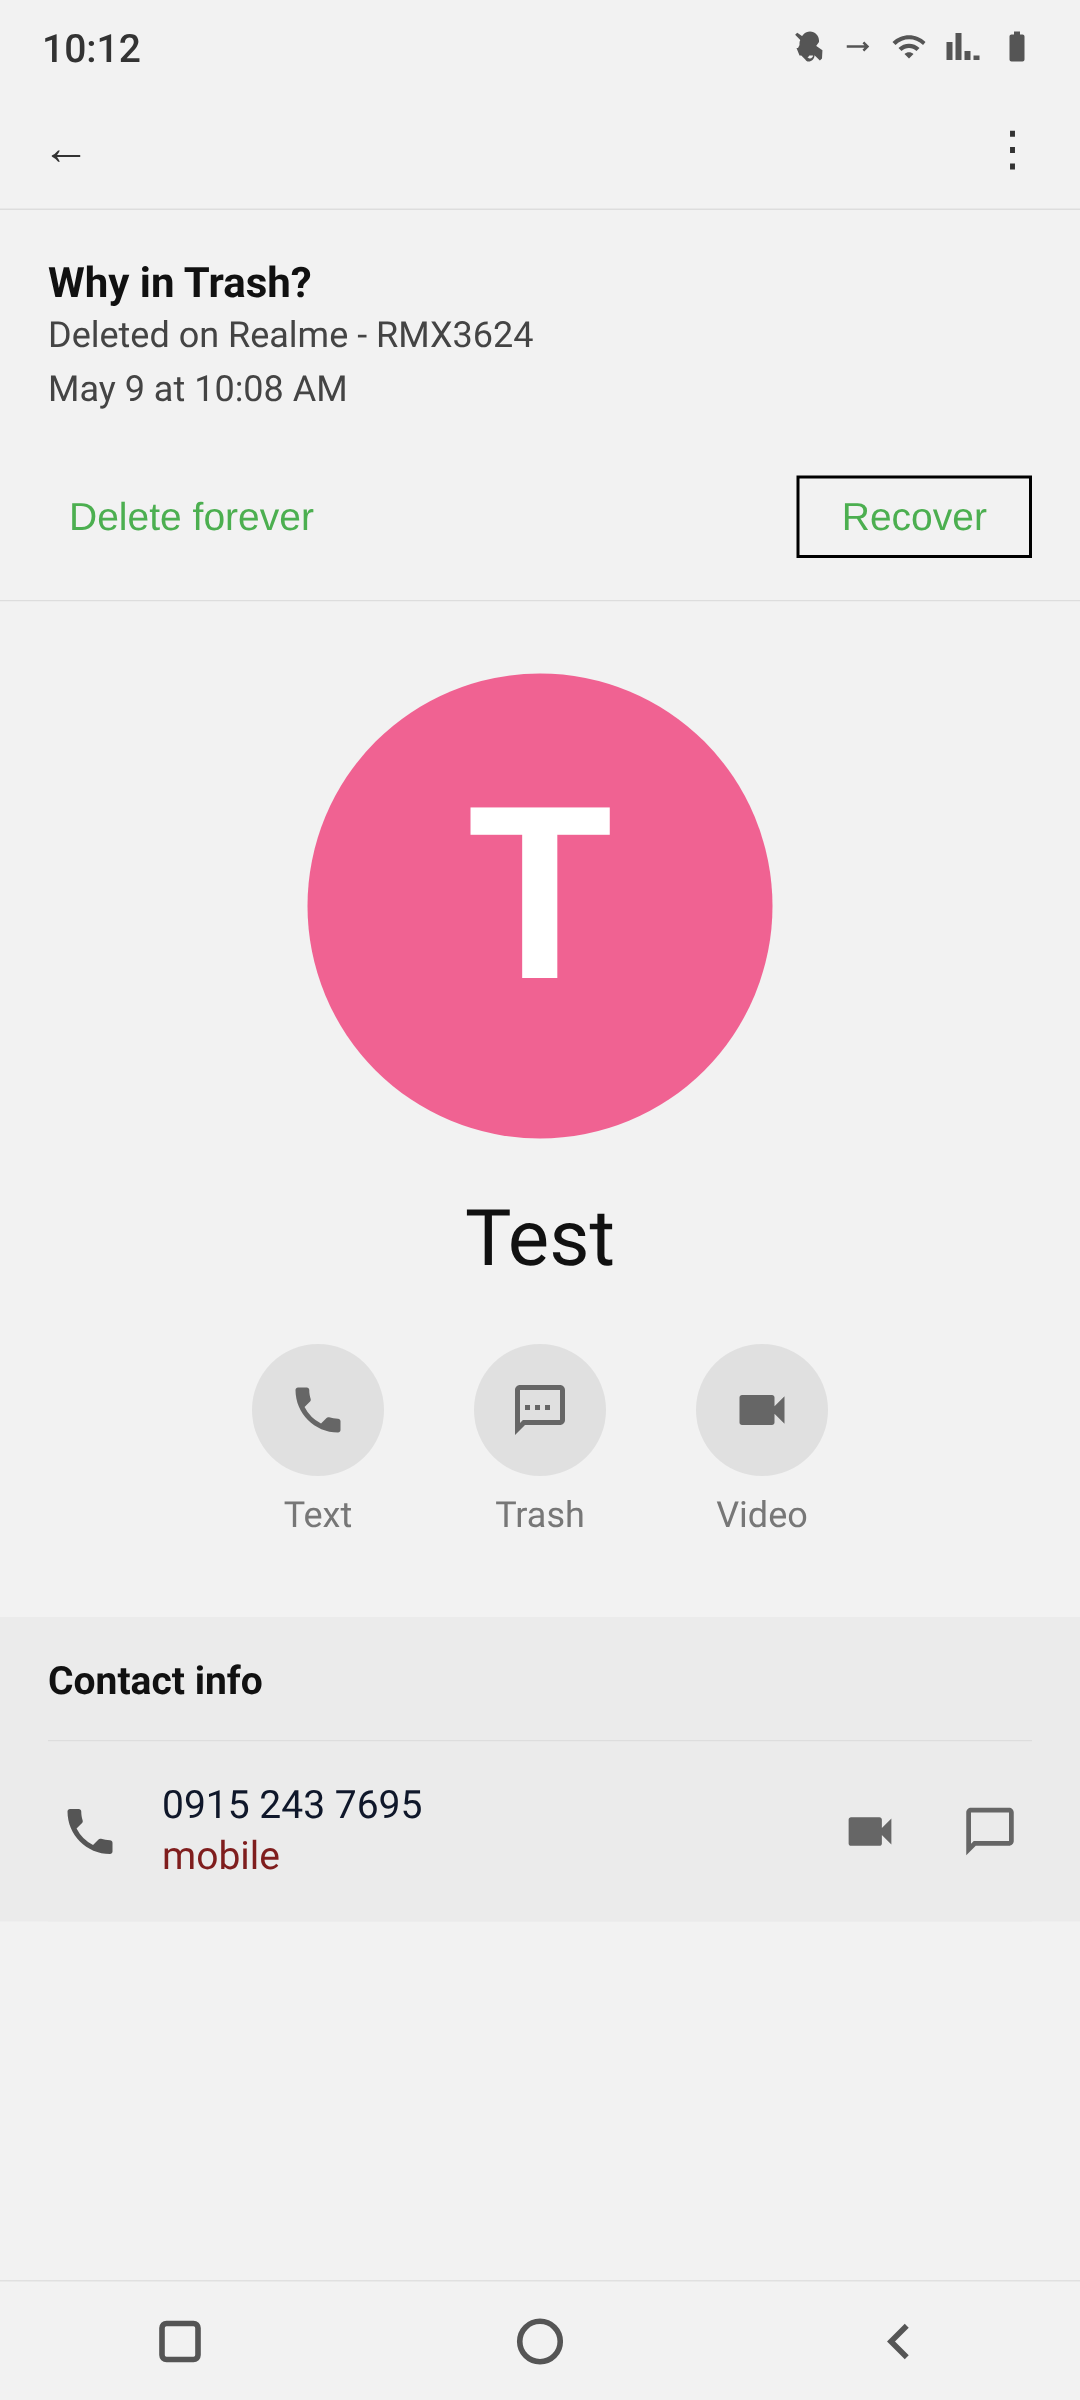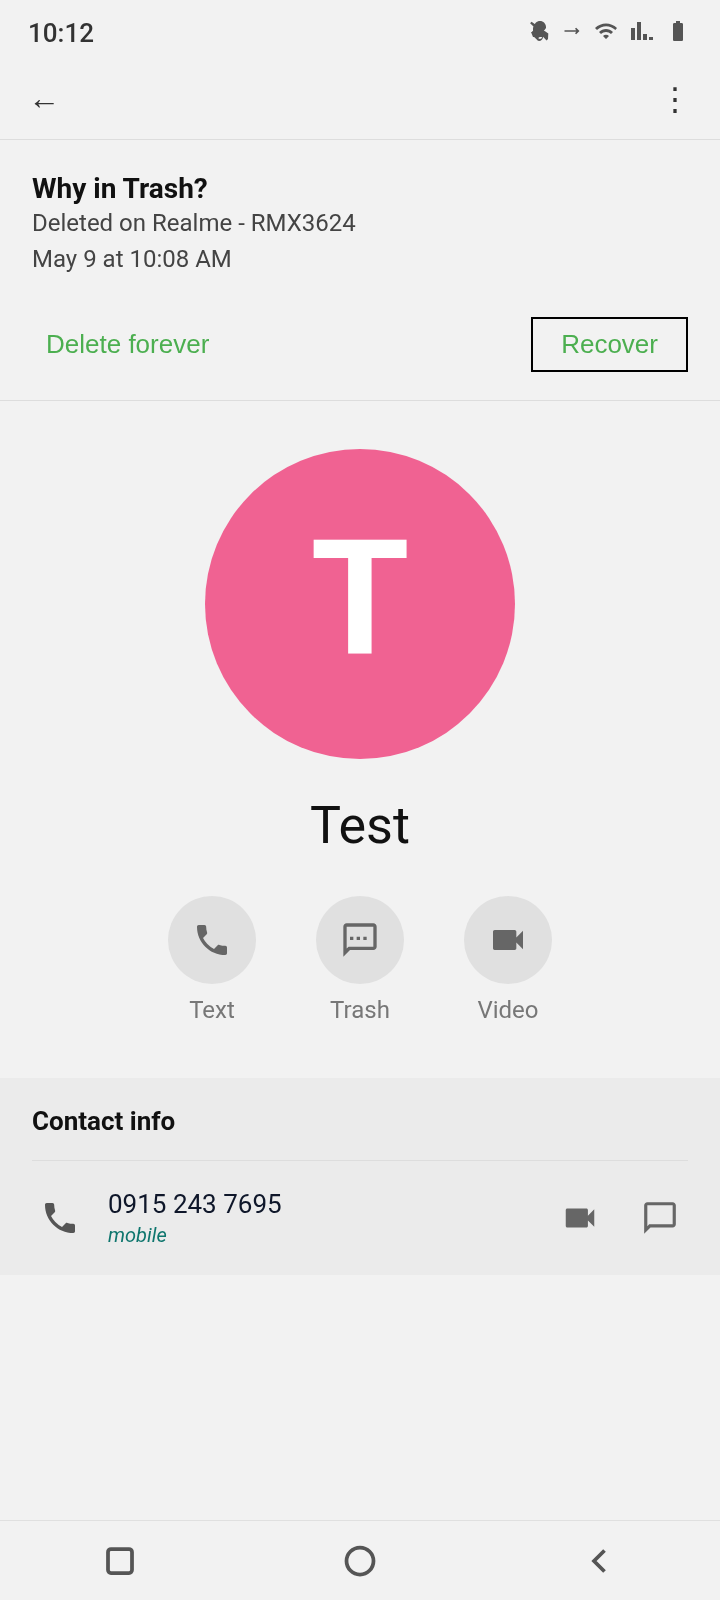--- a/index.html
+++ b/index.html
@@ -218,24 +218,23 @@
     }
     .contact-phone-details {
       flex: 1;
     }
     .contact-phone-number {
       font-size: 26px;
       color: #0f172a;
       font-weight: 400;
     }
     .contact-phone-type {
-      font-size: 20px;
-      color: #0f766e;
+      font-size: 26px;
+      color: #7f1d1d;
       margin-top: 4px;
-      font-style: italic;
     }
     .contact-row-actions {
       display: flex;
       gap: 24px;
       align-items: center;
     }
     .contact-row-action-btn {
       width: 56px;
       height: 56px;
       display: flex;

